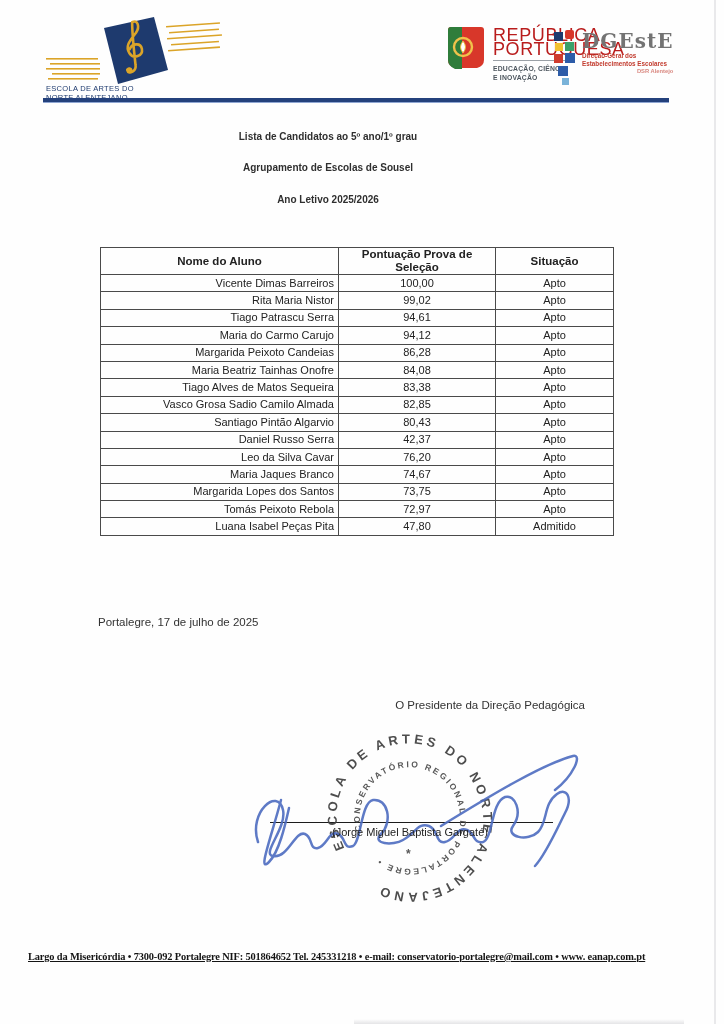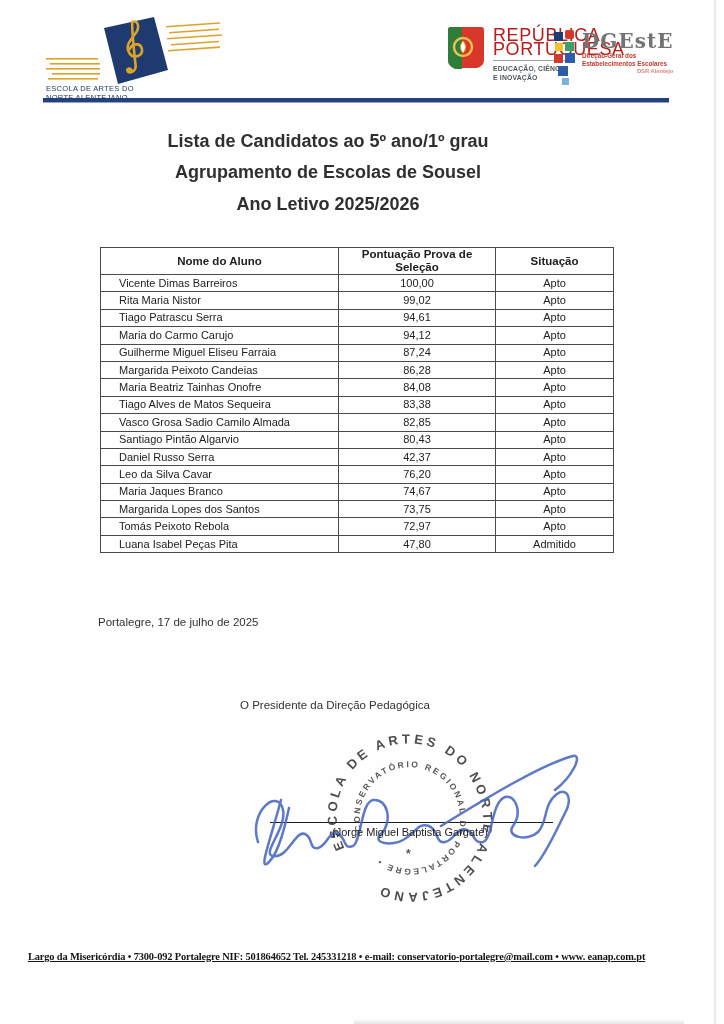--- a/index.html
+++ b/index.html
@@ -22,33 +22,33 @@
   .dgeste{position:absolute;left:552px;top:30px;display:flex;}
   .dg-mosaic{width:26px;height:56px;margin-right:4px;}
   .dg-title{font-family:"DejaVu Serif",serif;font-weight:bold;font-size:20px;
     color:#737373;letter-spacing:1px;line-height:22px;text-align:center;}
   .dg-sub{font-size:6.3px;font-weight:bold;color:#c23b2e;line-height:7.5px;}
   .dg-region{font-size:5.8px;font-weight:bold;color:#d98880;text-align:right;margin-top:1px;}
   .header-rule{position:absolute;left:43px;top:98px;width:626px;height:3.5px;
     background:#24417c;border-bottom:1.5px solid #8fa6d2;}
   
   .title-block{position:absolute;left:28px;width:600px;text-align:center;
-    font-size:18px;font-weight:bold;color:#2f2f2f;}
+    font-size:10px;font-weight:bold;color:#2f2f2f;}
   
   .candidates{position:absolute;left:100px;top:247px;border-collapse:collapse;
     font-size:11px;color:#222;}
   .candidates th,.candidates td{border:1px solid #4a4a4a;padding:0 4px;height:16.4px;
     line-height:13px;}
   .candidates th{height:20px;font-size:11.5px;font-weight:bold;text-align:center;}
-  .candidates td:first-child{text-align:left;padding-left:18px;}
+  .candidates td:first-child{text-align:right;padding-left:3px;}
   .candidates td{text-align:center;}
   .col-name{width:238px;} .col-score{width:157px;} .col-status{width:118px;}
   
   .date-line{position:absolute;left:98px;top:616px;font-size:11.5px;color:#333;}
-  .president-line{position:absolute;left:240px;top:699px;width:345px;text-align:left;
+  .president-line{position:absolute;left:240px;top:699px;width:345px;text-align:right;
     font-size:11.5px;color:#333;}
   .sig-line{position:absolute;left:270px;top:822px;width:283px;height:1.3px;
     background:#1c1c1c;z-index:1;}
   .stamp{position:absolute;left:318px;top:726px;width:184px;height:184px;z-index:2;opacity:.92;}
   .signature-svg{position:absolute;left:243px;top:742px;width:342px;height:128px;z-index:3;}
   .sig-name{position:absolute;left:260px;top:826px;width:300px;text-align:center;
     font-size:11px;color:#222;z-index:4;}
   
   .footer-line{position:absolute;left:28px;top:951px;width:672px;white-space:nowrap;
     font-family:"Liberation Serif",serif;font-weight:bold;font-size:10.4px;
@@ -163,25 +163,20 @@
           <td>Tiago Patrascu Serra</td>
           <td>94,61</td>
           <td>Apto</td>
         </tr>
         <tr>
           <td>Maria do Carmo Carujo</td>
           <td>94,12</td>
           <td>Apto</td>
         </tr>
         <tr>
-          <td>Guilherme Miguel Eliseu Farraia</td>
-          <td>87,24</td>
-          <td>Apto</td>
-        </tr>
-        <tr>
           <td>Margarida Peixoto Candeias</td>
           <td>86,28</td>
           <td>Apto</td>
         </tr>
         <tr>
           <td>Maria Beatriz Tainhas Onofre</td>
           <td>84,08</td>
           <td>Apto</td>
         </tr>
         <tr>

